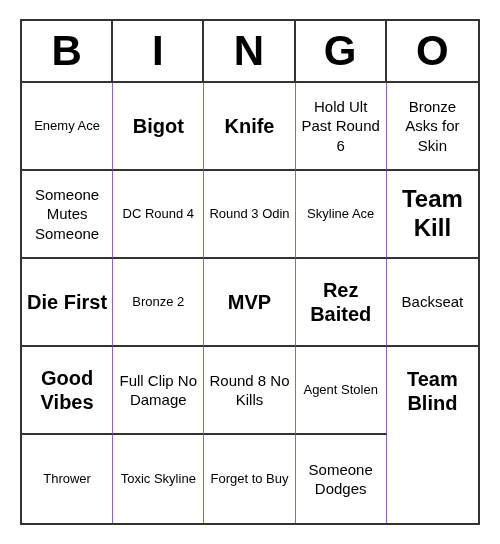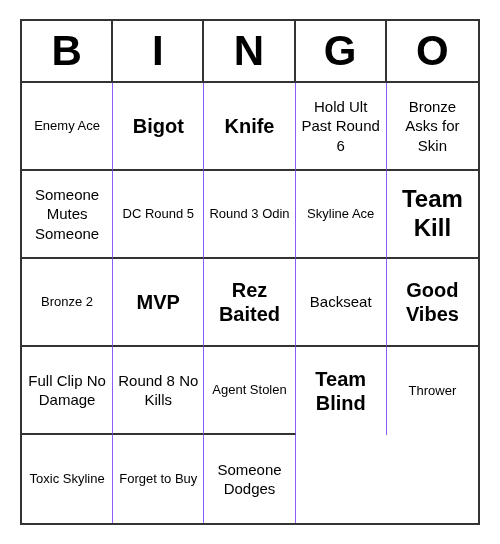--- a/index.html
+++ b/index.html
@@ -103,30 +103,33 @@
       <div class="bingo-cell">
         <span class="cell-text small">Hold Ult Past Round 6</span>
       </div>
       <div class="bingo-cell">
         <span class="cell-text small">Bronze Asks for Skin</span>
       </div>
       <div class="bingo-cell">
         <span class="cell-text small">Someone Mutes Someone</span>
       </div>
       <div class="bingo-cell">
-        <span class="cell-text">DC Round 5</span>
+        <span class="cell-text">DC Round 4</span>
       </div>
       <div class="bingo-cell">
         <span class="cell-text">Round 3 Odin</span>
       </div>
       <div class="bingo-cell">
         <span class="cell-text">Skyline Ace</span>
       </div>
       <div class="bingo-cell">
         <span class="cell-text medium-large">Team Kill</span>
+      </div>
+      <div class="bingo-cell">
+        <span class="cell-text large">Die First</span>
       </div>
       <div class="bingo-cell">
         <span class="cell-text">Bronze 2</span>
       </div>
       <div class="bingo-cell">
         <span class="cell-text large">MVP</span>
       </div>
       <div class="bingo-cell">
         <span class="cell-text medium">Rez Baited</span>
       </div>

